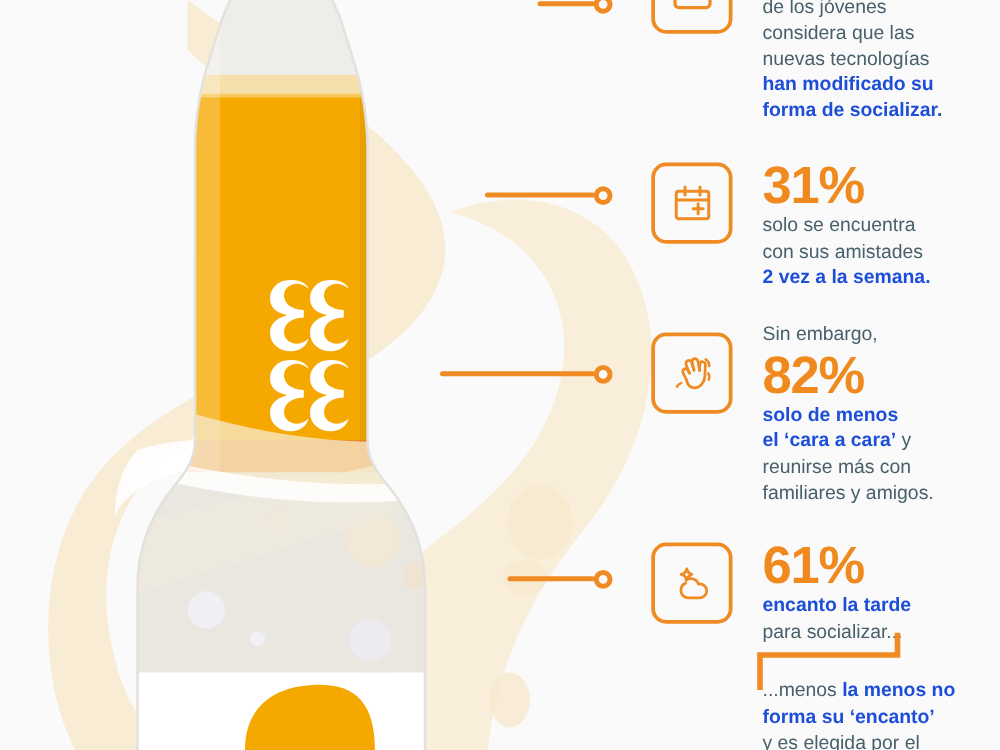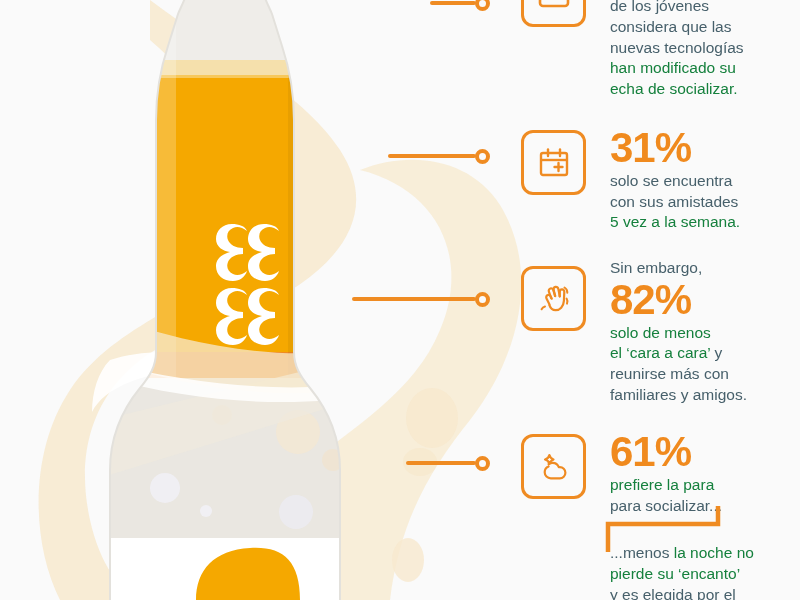--- a/index.html
+++ b/index.html
@@ -39,21 +39,21 @@
   .stat .pct{
     font-size:42px;line-height:0.97;font-weight:bold;color:#F08A1E;
     letter-spacing:-1px;margin:0 0 2px 0;
   }
   .stat .lead{
     font-size:15.5px;line-height:1.34;color:#47606B;margin:0 0 1px 0;
   }
   .stat p{
     font-size:15.5px;line-height:1.34;margin:0;color:#47606B;
   }
-  .stat b{color:#15803d;font-weight:normal;}
+  .stat b{color:#1d4ed8;font-weight:bold;}
 
   
   .bracket{position:absolute;}
 </style>
 </head>
 <body>
 
 <div id="stage">
 
   <svg class="bg-layer" width="800" height="600" viewBox="0 0 800 600">
@@ -148,21 +148,21 @@
       <rect x="3" y="6" width="28" height="22" rx="3" fill="none" stroke="#EF8B22" stroke-width="2.6"></rect>
       <rect x="11" y="13" width="12" height="5" rx="2" fill="none" stroke="#EF8B22" stroke-width="2.6"></rect>
     </svg>
   </div>
 
   <div class="stat" style="left:610px;top:-4px;">
     <p>de los jóvenes</p>
     <p>considera que las</p>
     <p>nuevas tecnologías</p>
     <p><b>han modificado su</b></p>
-    <p><b>echa de socializar.</b></p>
+    <p><b>forma de socializar.</b></p>
   </div>
 
   <div class="connector" style="left:388px;top:145px;width:102px;">
     <div class="conn-line"></div>
     <div class="conn-dot"></div>
   </div>
 
   <div class="icon-box" style="left:521px;top:130px;">
     <svg width="34" height="34" viewBox="0 0 34 34">
       <rect x="4" y="7" width="26" height="22" rx="2" fill="none" stroke="#EF8B22" stroke-width="2.4"></rect>
@@ -171,21 +171,21 @@
       <line x1="23" y1="3.5" x2="23" y2="10" stroke="#EF8B22" stroke-width="2.4" stroke-linecap="round"></line>
       <line x1="21.5" y1="17" x2="21.5" y2="25" stroke="#EF8B22" stroke-width="2.4" stroke-linecap="round"></line>
       <line x1="17.5" y1="21" x2="25.5" y2="21" stroke="#EF8B22" stroke-width="2.4" stroke-linecap="round"></line>
     </svg>
   </div>
 
   <div class="stat" style="left:610px;top:128px;">
     <div class="pct">31%</div>
     <p>solo se encuentra</p>
     <p>con sus amistades</p>
-    <p><b>5 vez a la semana.</b></p>
+    <p><b>2 vez a la semana.</b></p>
   </div>
 
   <div class="connector" style="left:352px;top:288px;width:138px;">
     <div class="conn-line"></div>
     <div class="conn-dot"></div>
   </div>
 
   <div class="icon-box" style="left:521px;top:266px;">
     <svg width="34" height="34" viewBox="0 0 34 34">
       <path d="M12.5,22.5 L9.5,16.5 C8.8,15.1 9.4,13.6 10.7,13.1 C11.9,12.6 13.1,13.2 13.6,14.3 L14.8,16.7" fill="none" stroke="#EF8B22" stroke-width="2.2" stroke-linecap="round" stroke-linejoin="round"></path>
@@ -219,27 +219,27 @@
                C11.2,10 12.9,11.7 13.4,13.9 C13.8,12 15.4,10.4 17.5,9.5 Z" fill="none" stroke="#EF8B22" stroke-width="2.2" stroke-linejoin="round"></path>
       <path d="M12.6,16.5 C10.3,17.4 8.7,19.6 8.7,22.2 C8.7,25.6 11.4,28.3 14.8,28.3
                L23.8,28.3 C26.9,28.3 29.4,25.8 29.4,22.7 C29.4,19.6 26.9,17.1 23.8,17.1
                C23.4,17.1 23.1,17.1 22.8,17.2 C21.9,14.6 19.4,12.8 16.6,12.8
                C15.1,12.8 13.7,13.3 12.6,14.2" fill="none" stroke="#EF8B22" stroke-width="2.2" stroke-linecap="round" stroke-linejoin="round"></path>
     </svg>
   </div>
 
   <div class="stat" style="left:610px;top:432px;">
     <div class="pct">61%</div>
-    <p><b>prefiere la para</b></p>
+    <p><b>encanto la tarde</b></p>
     <p>para socializar...</p>
   </div>
 
   <svg class="bracket" style="left:600px;top:506px;" width="130" height="46" viewBox="0 0 130 46">
     <path d="M118,0 L118,18 L8,18 L8,46" fill="none" stroke="#EF8B22" stroke-width="4.5" stroke-linejoin="miter"></path>
   </svg>
 
   <div class="stat" style="left:610px;top:543px;width:200px;">
-    <p><span>...menos </span><b>la noche no</b></p>
-    <p><b>pierde su ‘encanto’</b></p>
+    <p><span>...menos </span><b>la menos no</b></p>
+    <p><b>forma su ‘encanto’</b></p>
     <p>y es elegida por el</p>
   </div>
 
 </div>
 
 </body></html>

